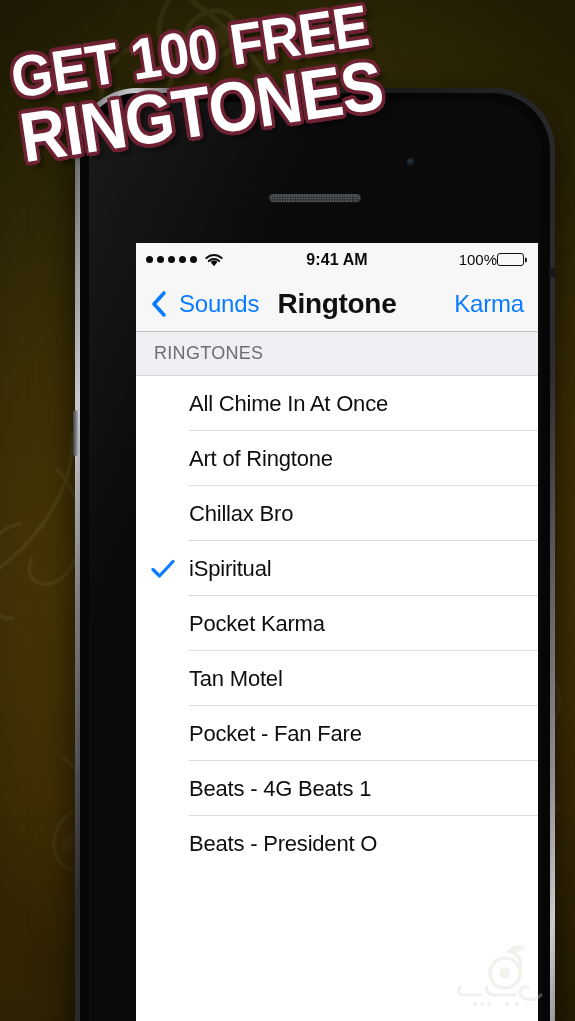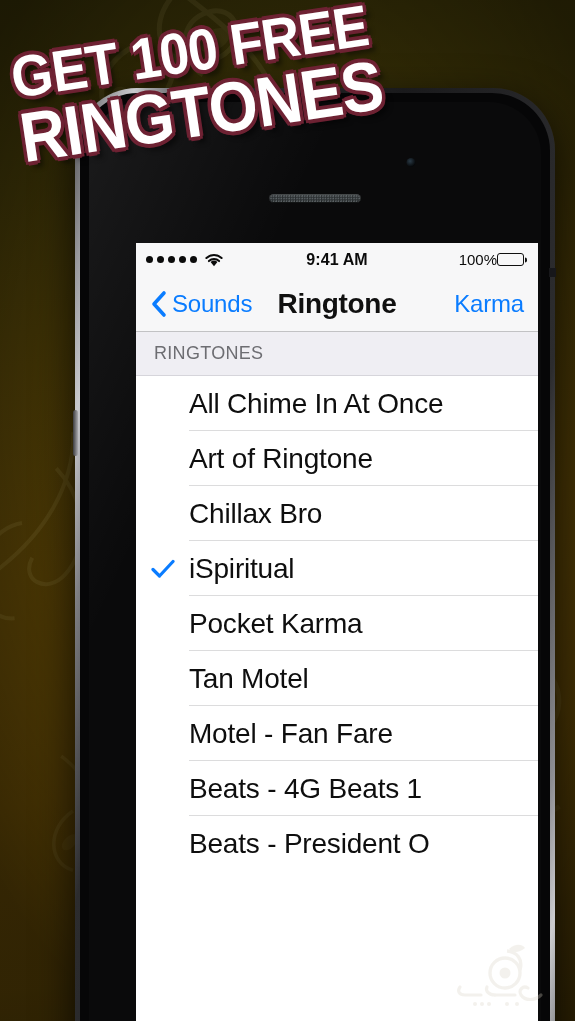--- a/index.html
+++ b/index.html
@@ -192,21 +192,21 @@
     background: #f7f7f8;
     border-bottom: 1px solid #c2c2c4;
     display: flex;
     align-items: center;
     padding: 0 14px;
     position: relative;
   }
   .nav-back {
     display: flex;
     align-items: center;
-    gap: 5px;
+    gap: 12px;
     cursor: pointer;
   }
   .chev { display: block; }
   .nav-back-label {
     font-size: 24px;
     color: #0a7cff;
     letter-spacing: -0.2px;
   }
   .nav-title {
     position: absolute;
@@ -262,21 +262,21 @@
   }
   .row:last-child::after { display: none; }
   .row-check {
     width: 53px;
     display: flex;
     align-items: center;
     justify-content: center;
     flex: 0 0 53px;
   }
   .row-label {
-    font-size: 28px;
+    font-size: 22px;
     color: #0e0e0e;
     letter-spacing: -0.2px;
   }
 
   
   .headline {
     position: absolute;
     left: 14px;
     top: 16px;
     width: 470px;
@@ -452,21 +452,21 @@
               <div class="row">
                 <div class="row-check"></div>
                 <div class="row-label">Pocket Karma</div>
               </div>
               <div class="row">
                 <div class="row-check"></div>
                 <div class="row-label">Tan Motel</div>
               </div>
               <div class="row">
                 <div class="row-check"></div>
-                <div class="row-label">Motel - Fan Fare</div>
+                <div class="row-label">Pocket - Fan Fare</div>
               </div>
               <div class="row">
                 <div class="row-check"></div>
                 <div class="row-label">Beats - 4G Beats 1</div>
               </div>
               <div class="row">
                 <div class="row-check"></div>
                 <div class="row-label">Beats - President O</div>
               </div>
             </div>

